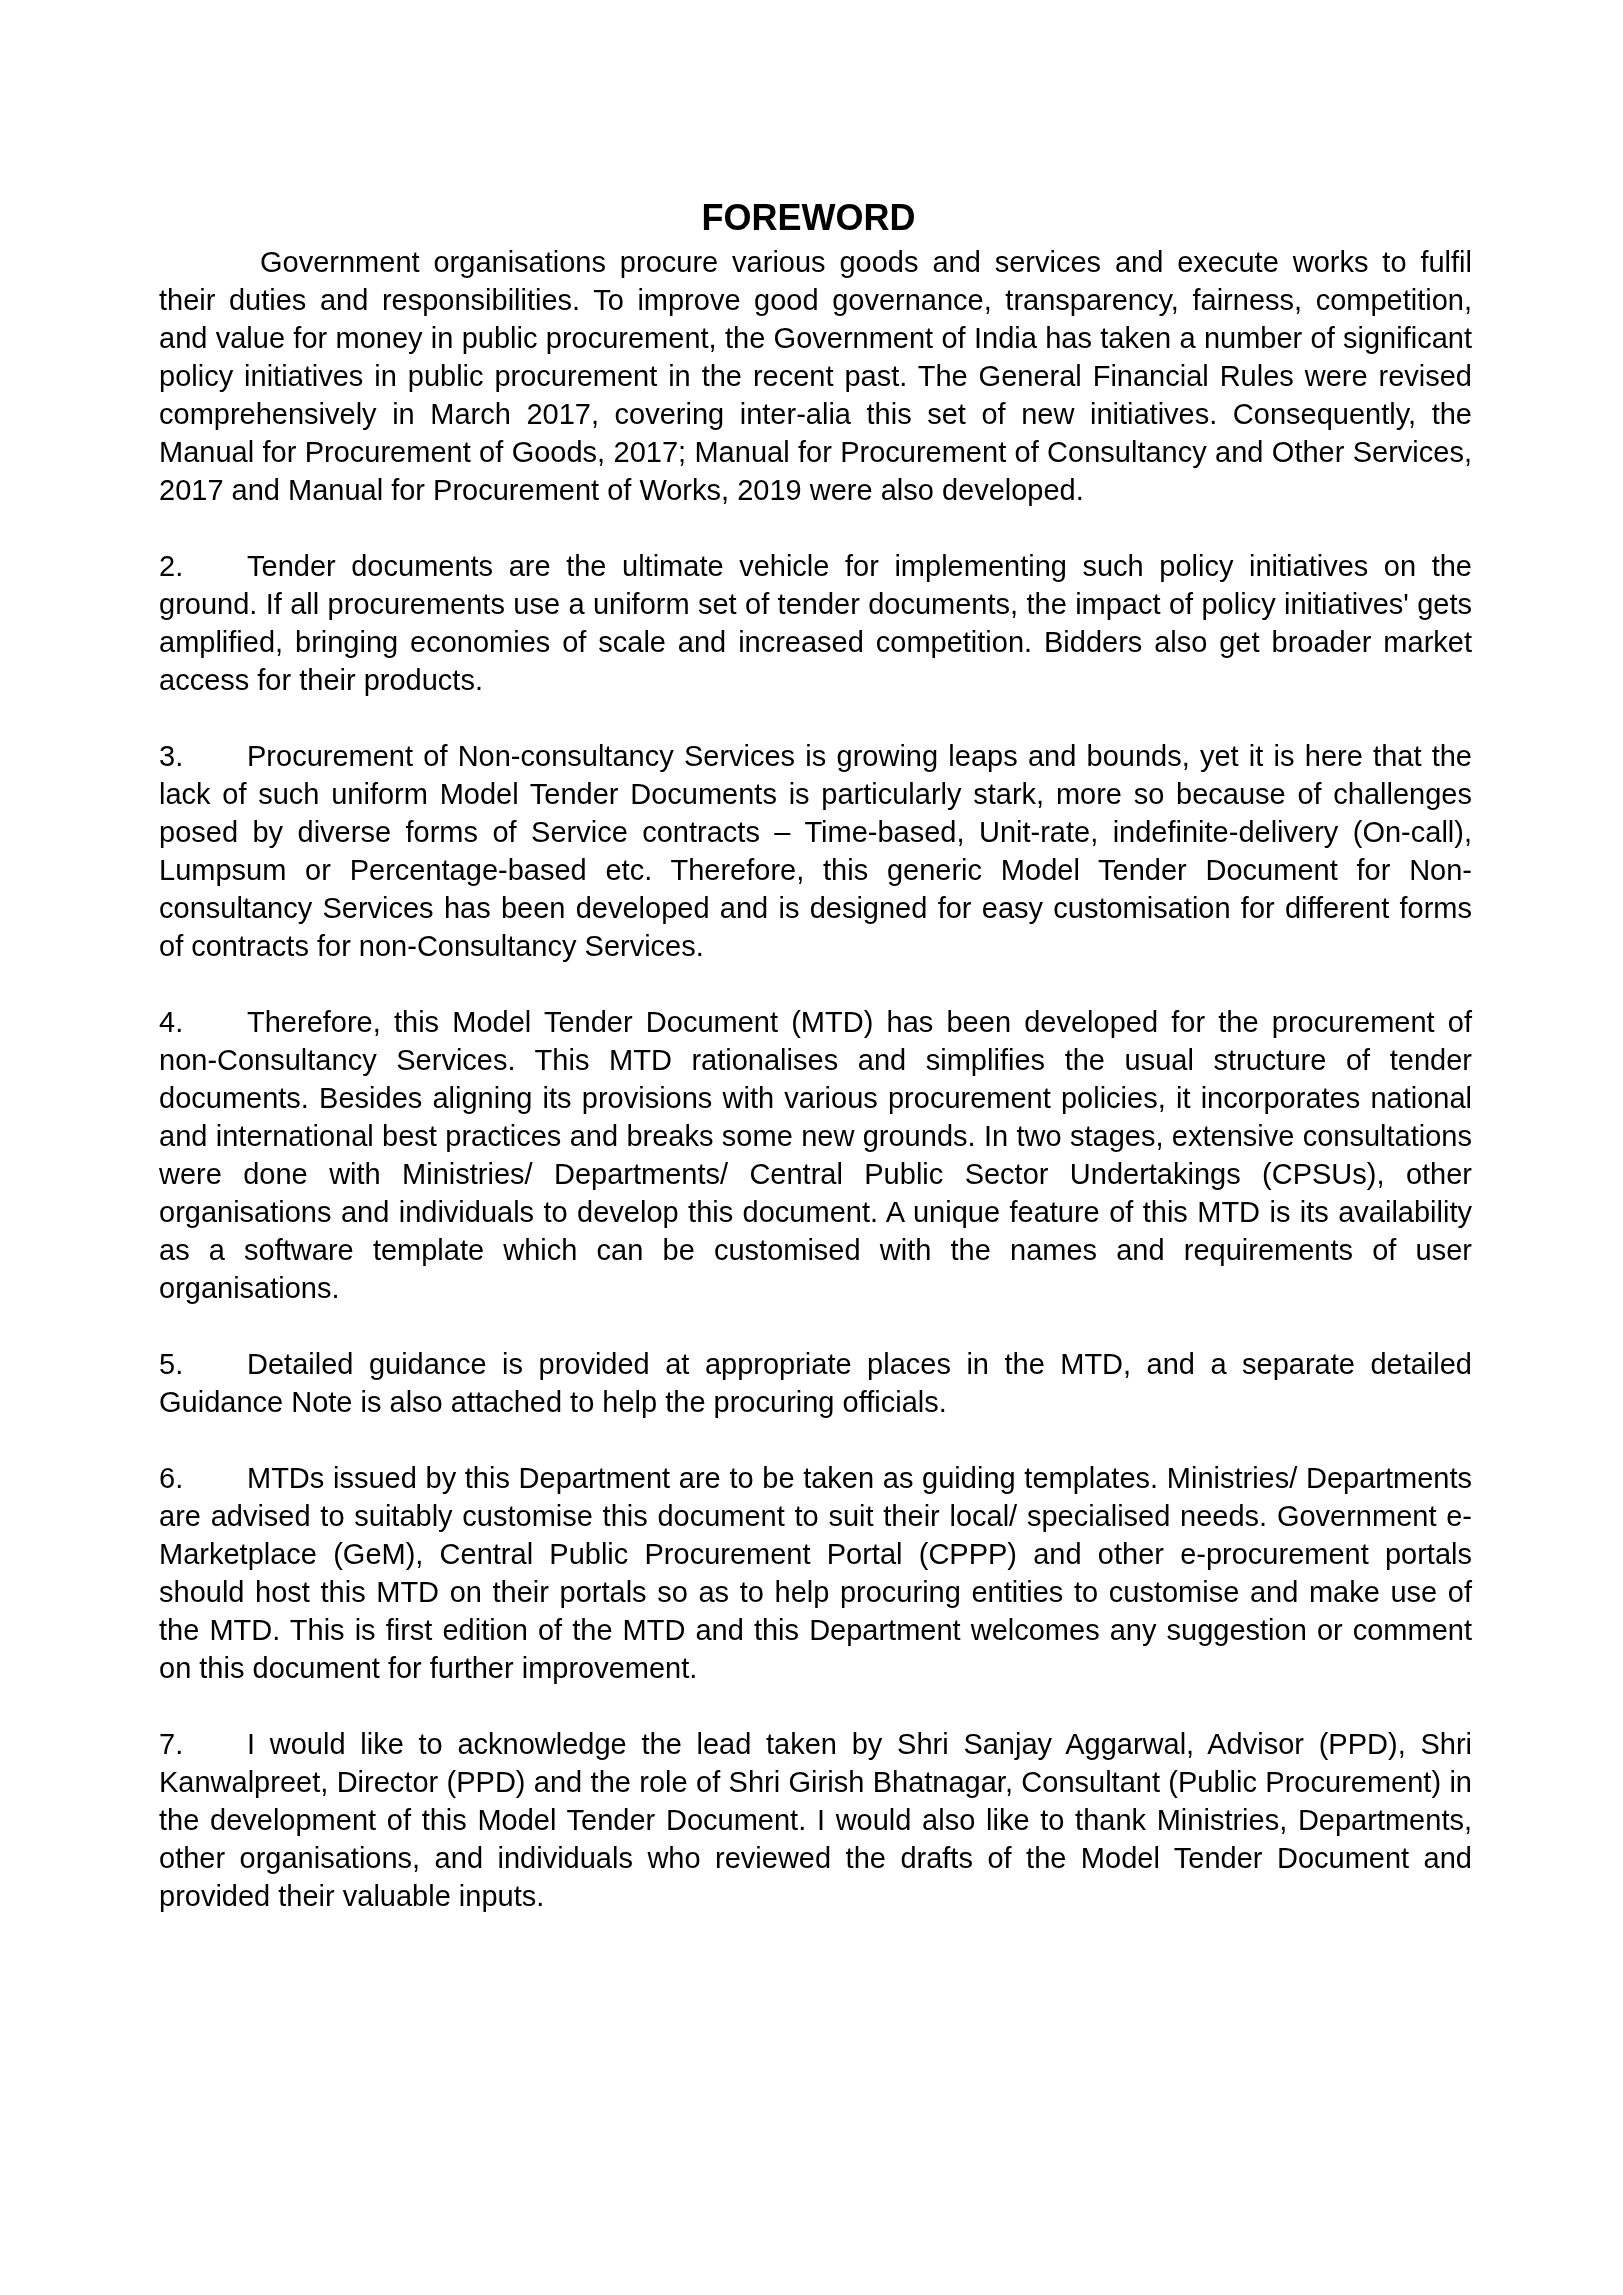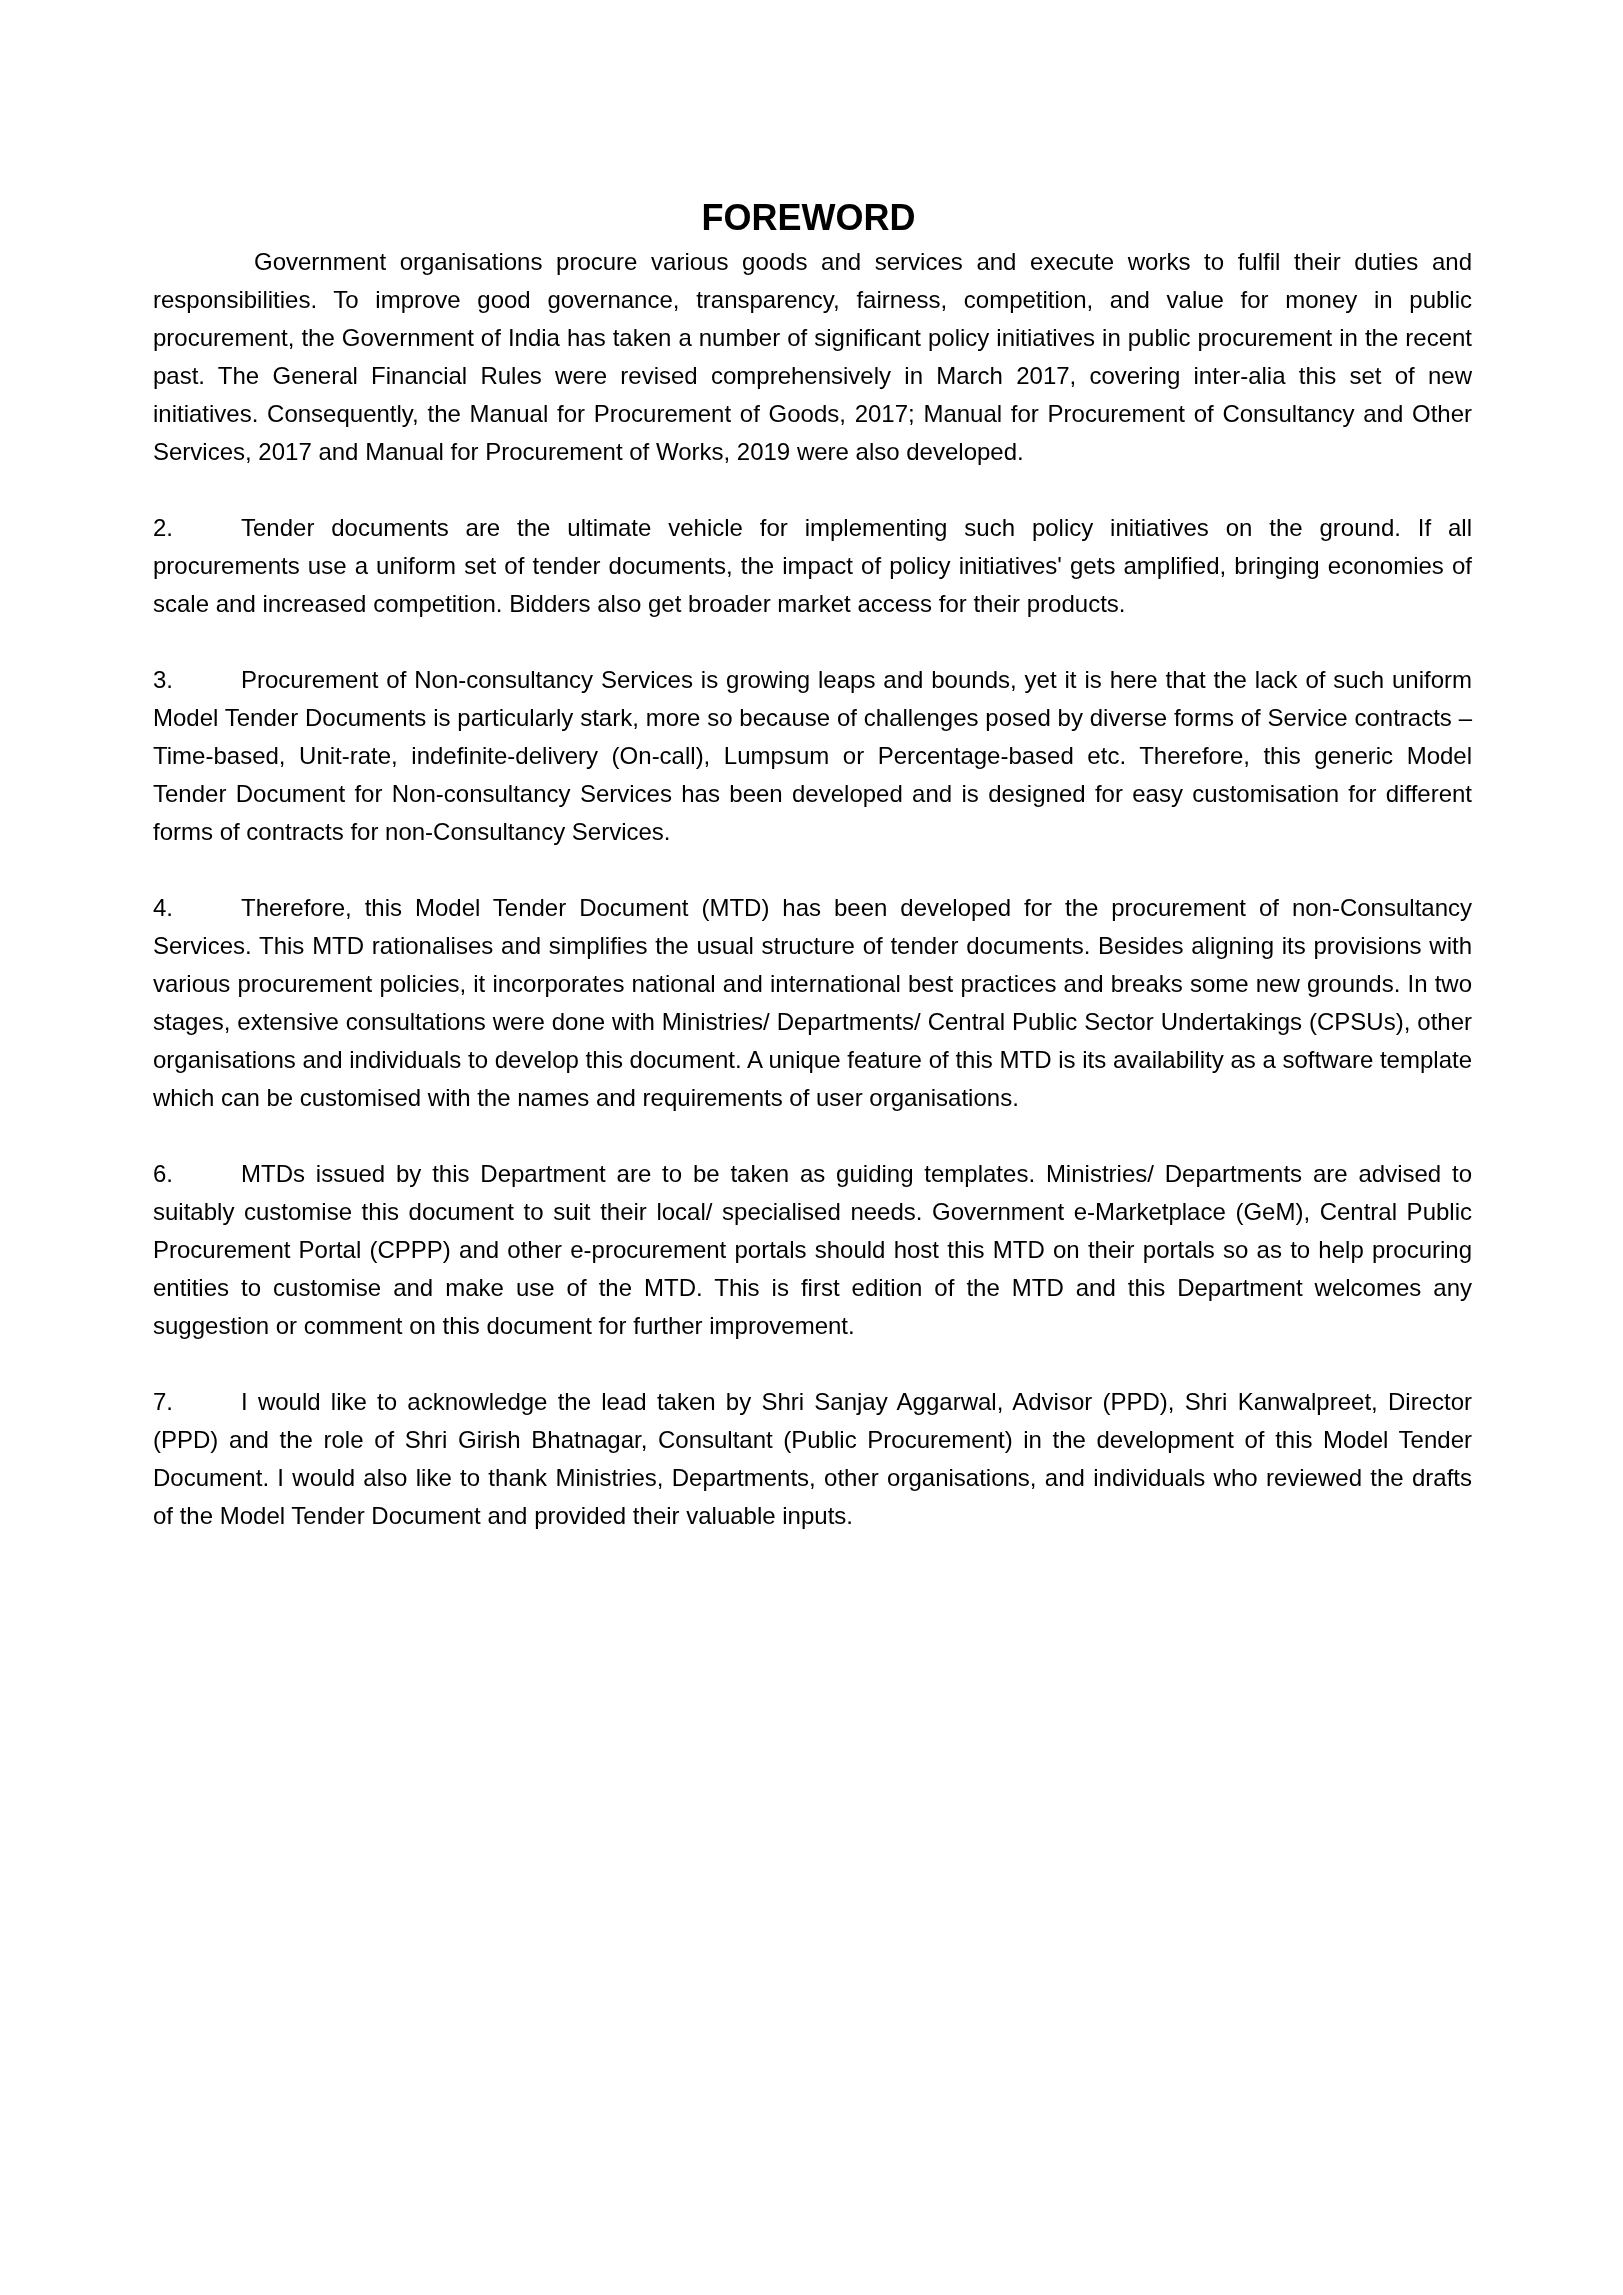--- a/index.html
+++ b/index.html
@@ -20,24 +20,24 @@
   }
   .doc-title {
     font-size: 36px;
     line-height: 50px;
     font-weight: bold;
     text-align: center;
     margin: 0;
     letter-spacing: 0;
   }
   .para {
-    font-size: 24px;
+    font-size: 29px;
     line-height: 38px;
     text-align: justify;
-    margin: 0 0 38px 8px;
+    margin: 0 0 38px 14px;
     word-spacing: normal;
   }
   .para.indent-first {
     text-indent: 101px;
   }
   .para-num {
     display: inline-block;
     width: 88px;
     text-indent: 0;
   }
@@ -50,19 +50,20 @@
   <h1 class="doc-title">FOREWORD</h1>
 
   <p class="para indent-first">Government organisations procure various goods and services and execute works to fulfil their duties and responsibilities. To improve good governance, transparency, fairness, competition, and value for money in public procurement, the Government of India has taken a number of significant policy initiatives in public procurement in the recent past. The General Financial Rules were revised comprehensively in March 2017, covering inter-alia this set of new initiatives. Consequently, the Manual for Procurement of Goods, 2017; Manual for Procurement of Consultancy and Other Services, 2017 and Manual for Procurement of Works, 2019 were also developed.</p>
 
   <p class="para"><span class="para-num">2.</span><span class="para-text">Tender documents are the ultimate vehicle for implementing such policy initiatives on the ground. If all procurements use a uniform set of tender documents, the impact of policy initiatives' gets amplified, bringing economies of scale and increased competition. Bidders also get broader market access for their products.</span></p>
 
   <p class="para"><span class="para-num">3.</span><span class="para-text">Procurement of Non-consultancy Services is growing leaps and bounds, yet it is here that the lack of such uniform Model Tender Documents is particularly stark, more so because of challenges posed by diverse forms of Service contracts – Time-based, Unit-rate, indefinite-delivery (On-call), Lumpsum or Percentage-based etc. Therefore, this generic Model Tender Document for Non-consultancy Services has been developed and is designed for easy customisation for different forms of contracts for non-Consultancy Services.</span></p>
 
   <p class="para"><span class="para-num">4.</span><span class="para-text">Therefore, this Model Tender Document (MTD) has been developed for the procurement of non-Consultancy Services. This MTD rationalises and simplifies the usual structure of tender documents. Besides aligning its provisions with various procurement policies, it incorporates national and international best practices and breaks some new grounds. In two stages, extensive consultations were done with Ministries/ Departments/ Central Public Sector Undertakings (CPSUs), other organisations and individuals to develop this document. A unique feature of this MTD is its availability as a software template which can be customised with the names and requirements of user organisations.</span></p>
 
+  <p class="para"><span class="para-num">5.</span><span class="para-text">Detailed guidance is provided at appropriate places in the MTD, and a separate detailed Guidance Note is also attached to help the procuring officials.</span></p>
 
   <p class="para"><span class="para-num">6.</span><span class="para-text">MTDs issued by this Department are to be taken as guiding templates. Ministries/ Departments are advised to suitably customise this document to suit their local/ specialised needs. Government e-Marketplace (GeM), Central Public Procurement Portal (CPPP) and other e-procurement portals should host this MTD on their portals so as to help procuring entities to customise and make use of the MTD. This is first edition of the MTD and this Department welcomes any suggestion or comment on this document for further improvement.</span></p>
 
   <p class="para"><span class="para-num">7.</span><span class="para-text">I would like to acknowledge the lead taken by Shri Sanjay Aggarwal, Advisor (PPD), Shri Kanwalpreet, Director (PPD) and the role of Shri Girish Bhatnagar, Consultant (Public Procurement) in the development of this Model Tender Document. I would also like to thank Ministries, Departments, other organisations, and individuals who reviewed the drafts of the Model Tender Document and provided their valuable inputs.</span></p>
 
 </div>
 
 
 </body></html>

